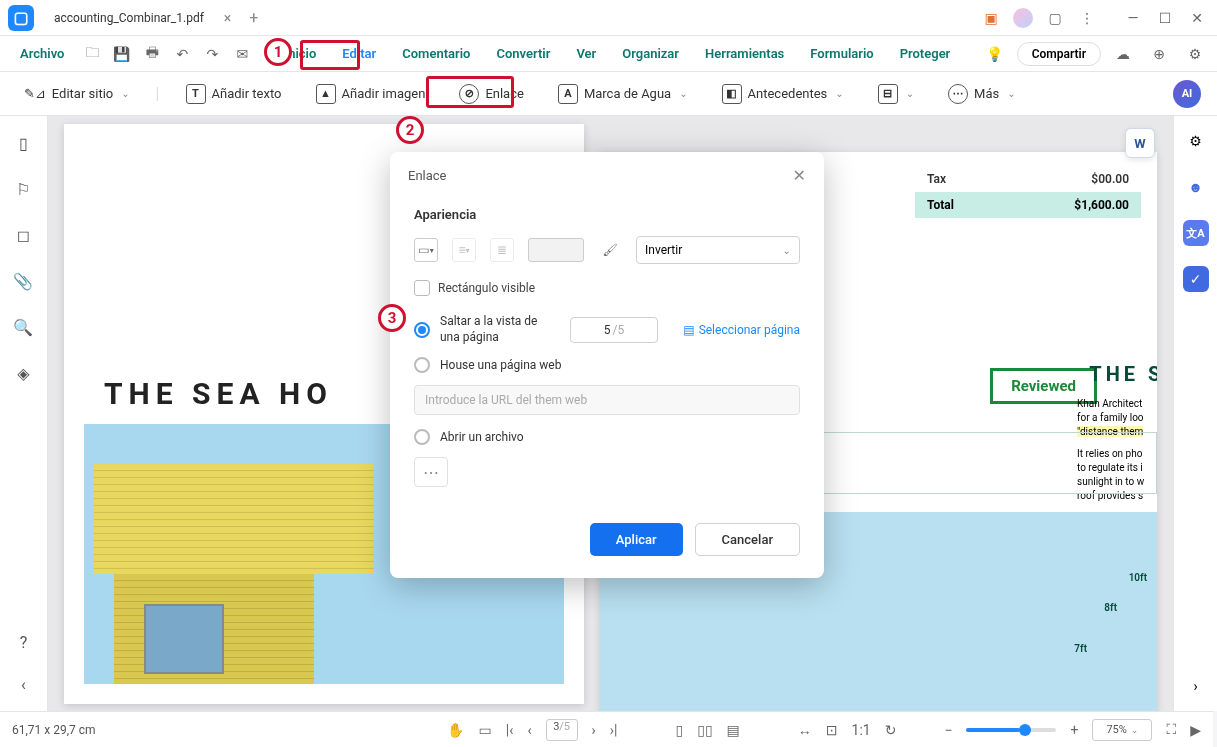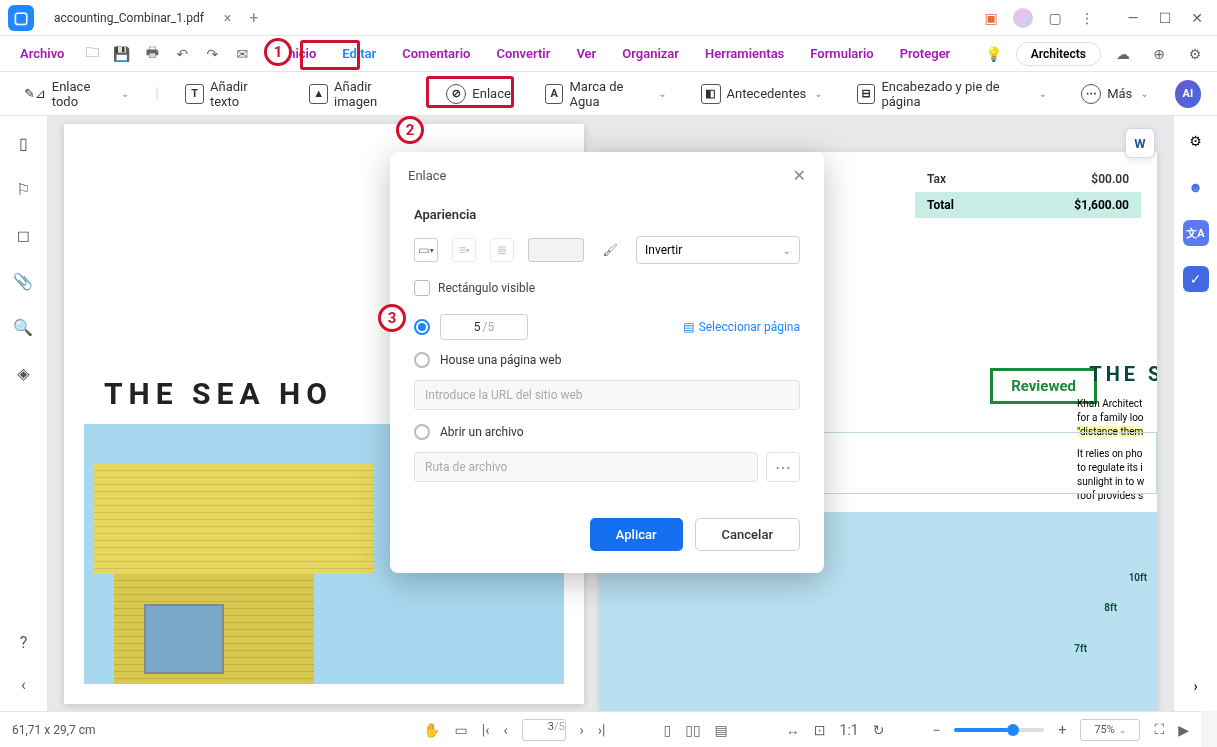--- a/index.html
+++ b/index.html
@@ -10,21 +10,21 @@
 .app-logo { width: 26px; height: 26px; background: #1e88ff; border-radius: 6px; display: flex; align-items: center; justify-content: center; color: #fff; font-size: 16px; font-weight: bold; margin-right: 8px; }
 .tab { display: flex; align-items: center; padding: 4px 12px; background: #fff; border-radius: 4px 4px 0 0; font-size: 12px; color: #333; gap: 20px; }
 .tab-close { font-size: 14px; color: #888; cursor: pointer; }
 .titlebar-right { margin-left: auto; display: flex; align-items: center; gap: 12px; }
 .titlebar-icon { width: 20px; height: 20px; border-radius: 50%; display: flex; align-items: center; justify-content: center; font-size: 14px; color: #666; }
 .win-controls { display: flex; gap: 8px; margin-left: 12px; }
 .win-btn { width: 24px; height: 24px; display: flex; align-items: center; justify-content: center; color: #666; font-size: 14px; }
 
 
 .menubar { height: 36px; background: #fff; display: flex; align-items: center; padding: 0 8px; gap: 2px; border-bottom: 1px solid #e5e5e5; }
-.menu-item { padding: 6px 12px; font-size: 13px; color: #a21caf; font-weight: 600; border-radius: 4px; }
+.menu-item { padding: 6px 12px; font-size: 13px; color: #0f766e; font-weight: 600; border-radius: 4px; }
 .menu-item.active { color: #1e88ff; }
 .menu-icon { width: 24px; height: 24px; display: flex; align-items: center; justify-content: center; color: #666; font-size: 14px; margin: 0 2px; }
 .menubar-right { margin-left: auto; display: flex; align-items: center; gap: 8px; }
 .share-btn { padding: 4px 14px; border: 1px solid #ddd; border-radius: 14px; font-size: 12px; font-weight: 600; }
 
 
 .toolbar { height: 44px; background: #fff; display: flex; align-items: center; padding: 0 16px; gap: 18px; border-bottom: 1px solid #e5e5e5; }
 .tool-btn { display: flex; align-items: center; gap: 6px; font-size: 13px; color: #333; padding: 6px 8px; border-radius: 4px; }
 .tool-icon { width: 20px; height: 20px; display: flex; align-items: center; justify-content: center; border: 1.5px solid #555; border-radius: 3px; font-size: 11px; font-weight: bold; }
 .dropdown-arrow { font-size: 10px; color: #888; margin-left: 2px; }
@@ -94,23 +94,23 @@
 .dialog-footer { display: flex; justify-content: flex-end; gap: 12px; padding: 10px 24px 22px; }
 .btn { padding: 8px 26px; border-radius: 5px; font-size: 13px; font-weight: 500; border: none; }
 .btn-primary { background: #1570ef; color: #fff; }
 .btn-secondary { background: #fff; border: 1px solid #d0d0d0; color: #333; }
 
 
 .anno { position: absolute; width: 28px; height: 28px; border: 3px solid #d01030; border-radius: 50%; color: #d01030; font-weight: 700; font-size: 15px; display: flex; align-items: center; justify-content: center; z-index: 200; background:#fff;}
 .anno-box { position: absolute; border: 3px solid #d01030; border-radius: 3px; z-index: 50; pointer-events:none;}
 
 
-.statusbar { position: absolute; bottom: 0; left: 0; right: 16px; height: 36px; background: #fff; border-top: 1px solid #e5e5e5; display: flex; align-items: center; padding: 0 12px; gap: 14px; font-size: 12px; color: #555; }
+.statusbar { position: absolute; bottom: 0; left: 0; right: 4px; height: 36px; background: #fff; border-top: 1px solid #e5e5e5; display: flex; align-items: center; padding: 0 12px; gap: 14px; font-size: 12px; color: #555; }
 .statusbar .sep { flex: 1; }
-.page-nav-input { width: 44px; height: 22px; border: 1px solid #ccc; border-radius: 3px; text-align: right; font-size: 11px; }
+.page-nav-input { width: 32px; height: 22px; border: 1px solid #ccc; border-radius: 3px; text-align: center; font-size: 11px; }
 .zoom-slider { width: 90px; height: 4px; background: #ddd; border-radius: 2px; position: relative; }
 .zoom-slider::before { content:''; position:absolute; left:0; width:60%; height:100%; background:#1e88ff; border-radius:2px;}
 .zoom-thumb { position: absolute; left: 58%; top: -4px; width: 12px; height: 12px; background: #1e88ff; border-radius: 50%; }
 .zoom-box { width: 60px; height: 22px; border: 1px solid #ccc; border-radius: 3px; display: flex; align-items: center; justify-content: center; font-size: 11px; gap:4px;}
 .sb-icon { font-size: 14px; color: #666; }
 
 .word-float { position:absolute; top:128px; right:62px; width:30px; height:30px; background:#fff; border:1px solid #d0d8e8; border-radius:6px; display:flex; align-items:center; justify-content:center; color:#2b5797; font-weight:700; font-size:13px; box-shadow:0 2px 6px rgba(0,0,0,0.1); z-index:60;}
 </style>
 </head>
 <body>
@@ -148,31 +148,31 @@
   <span class="menu-item active">Editar</span>
   <span class="menu-item">Comentario</span>
   <span class="menu-item">Convertir</span>
   <span class="menu-item">Ver</span>
   <span class="menu-item">Organizar</span>
   <span class="menu-item">Herramientas</span>
   <span class="menu-item">Formulario</span>
   <span class="menu-item">Proteger</span>
   <div class="menubar-right">
     <span class="menu-icon">💡</span>
-    <span class="share-btn">Architects</span>
+    <span class="share-btn">Compartir</span>
     <span class="menu-icon">☁</span>
     <span class="menu-icon">⊕</span>
     <span class="menu-icon">⚙</span>
   </div>
 </div>
 
 <div class="toolbar">
   <div class="tool-btn">
     <span>✎⊿</span>
-    <span>Enlace todo</span>
+    <span>Editar sitio</span>
     <span class="dropdown-arrow">⌄</span>
   </div>
   <span style="color:#ddd">|</span>
   <div class="tool-btn">
     <span class="tool-icon">T</span>
     <span>Añadir texto</span>
   </div>
   <div class="tool-btn">
     <span class="tool-icon">▲</span>
     <span>Añadir imagen</span>
@@ -186,21 +186,20 @@
     <span>Marca de Agua</span>
     <span class="dropdown-arrow">⌄</span>
   </div>
   <div class="tool-btn">
     <span class="tool-icon">◧</span>
     <span>Antecedentes</span>
     <span class="dropdown-arrow">⌄</span>
   </div>
   <div class="tool-btn">
     <span class="tool-icon">⊟</span>
-    <span>Encabezado y pie de página</span>
     <span class="dropdown-arrow">⌄</span>
   </div>
   <div class="tool-btn">
     <span class="tool-icon" style="border-radius:50%">⋯</span>
     <span>Más</span>
     <span class="dropdown-arrow">⌄</span>
   </div>
   <div class="ai-btn">AI</div>
 </div>
 
@@ -307,40 +306,40 @@
         <span>Invertir</span>
         <span style="font-size:10px;color:#888">⌄</span>
       </div>
     </div>
     <div class="checkbox-row">
       <span class="chk"></span>
       <span>Rectángulo visible</span>
     </div>
     <div class="radio-row">
       <span class="radio checked"></span>
+      <span class="radio-label">Saltar a la vista de una página</span>
       <span class="page-input">
         <span>5</span>
           <span class="page-total">/5</span>
       </span>
       <span class="select-page-link">
         <span>▤</span>
         <span>Seleccionar página</span>
       </span>
     </div>
     <div class="radio-row">
       <span class="radio"></span>
       <span>House una página web</span>
     </div>
-    <div class="url-input">Introduce la URL del sitio web</div>
+    <div class="url-input">Introduce la URL del them web</div>
     <div class="radio-row">
       <span class="radio"></span>
       <span>Abrir un archivo</span>
     </div>
     <div class="file-row">
-      <div class="file-input2">Ruta de archivo</div>
       <div class="file-btn">⋯</div>
     </div>
   </div>
   <div class="dialog-footer">
     <button class="btn btn-primary">Aplicar</button>
     <button class="btn btn-secondary">Cancelar</button>
   </div>
 </div>
 
 <div class="anno-box" style="top:40px;left:300px;width:60px;height:30px"></div>

